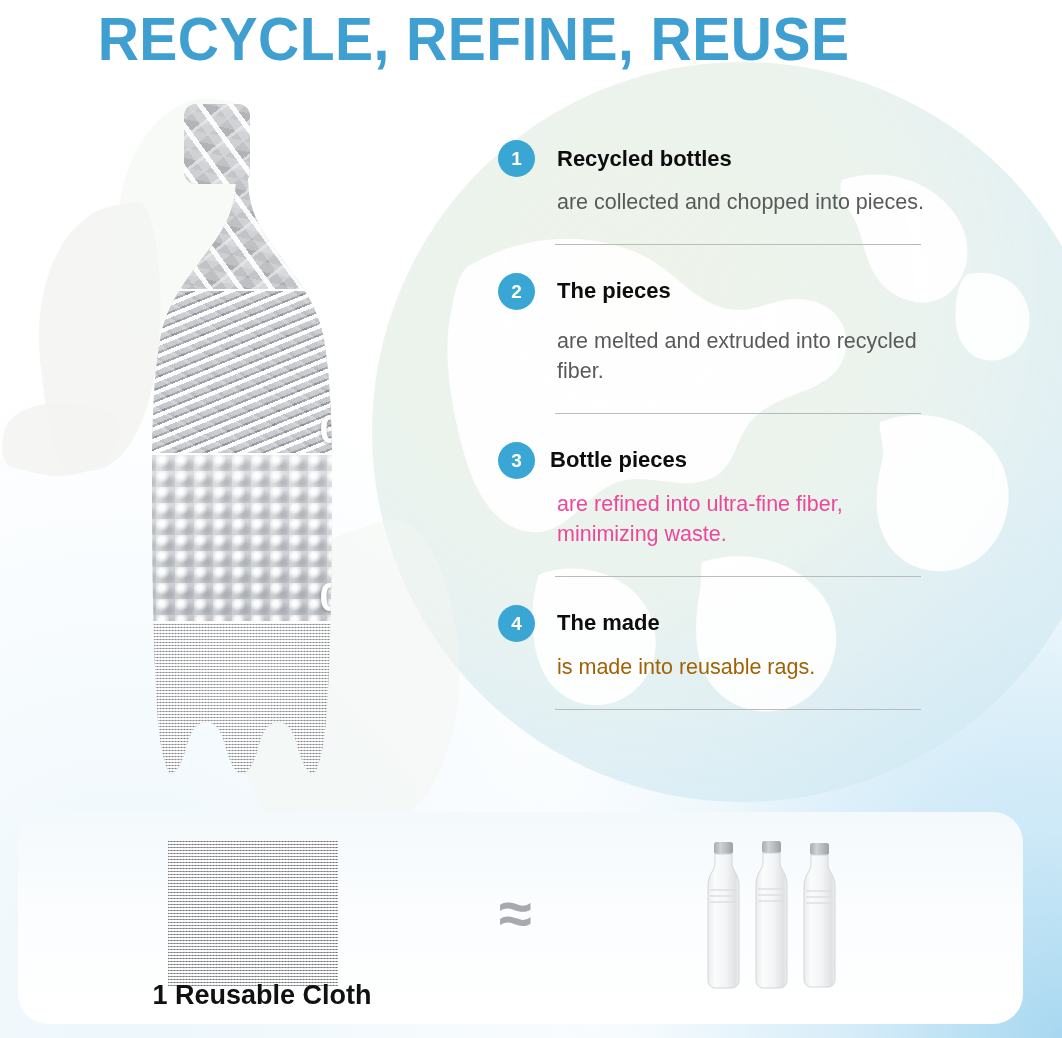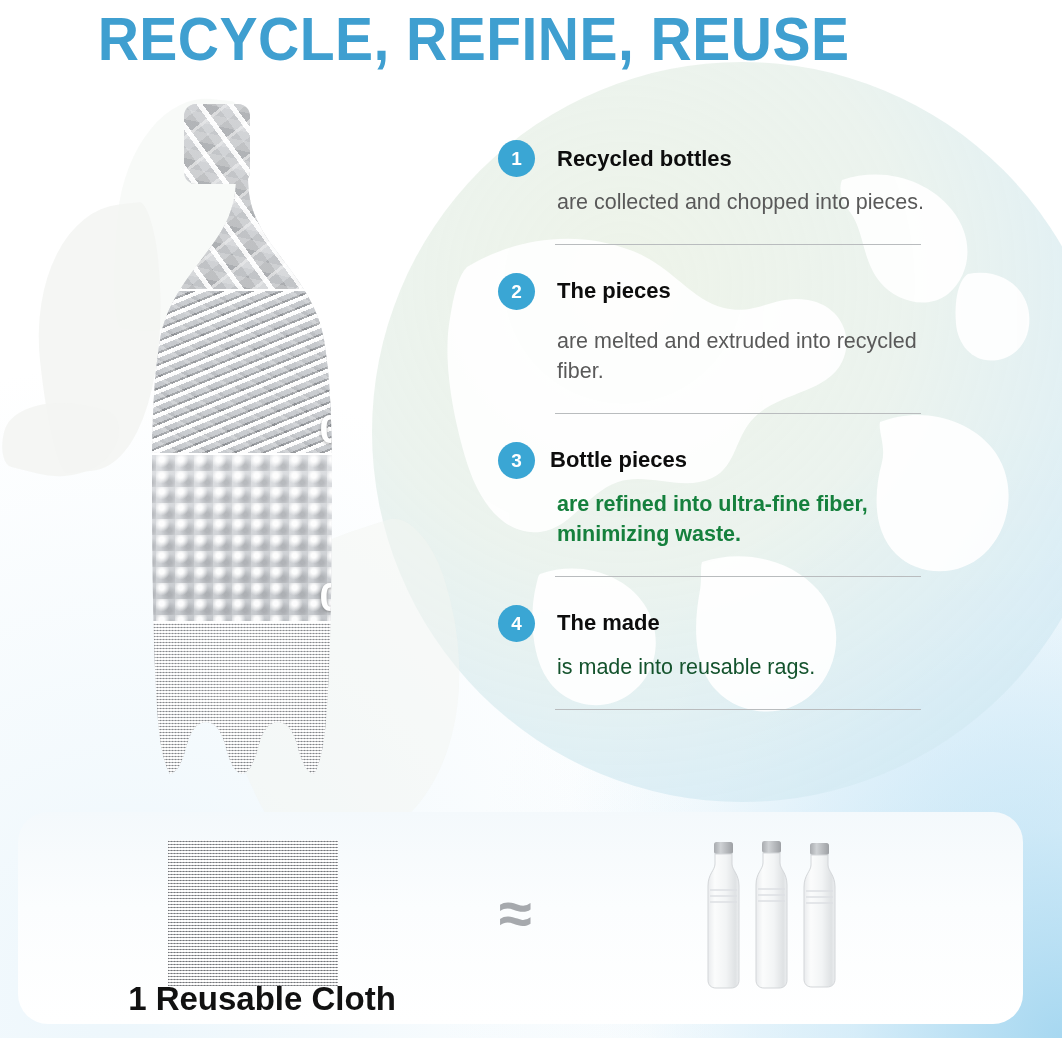--- a/index.html
+++ b/index.html
@@ -124,21 +124,21 @@
       repeating-linear-gradient(90deg, rgba(88,91,96,.55) 0 1px, rgba(255,255,255,.9) 1px 3px),
       linear-gradient(#e3e5e8,#d2d5d9);
   }
   .approx{
     position:absolute;left:455px;top:62px;width:85px;height:80px;
     display:flex;align-items:center;justify-content:center;
     color:#a6a9ad;font-size:60px;font-weight:bold;line-height:1;
   }
   .bottles{position:absolute;left:682px;top:20px;width:150px;height:160px;}
   .card-label{
-    position:absolute;font-size:33px;font-weight:bold;color:#111;white-space:nowrap;
+    position:absolute;font-size:27px;font-weight:bold;color:#111;white-space:nowrap;
   }
   .lbl-left{left:100px;top:168px;width:288px;text-align:center;}
   .lbl-right{left:612px;top:168px;width:290px;text-align:center;}
 </style>
 </head>
 <body>
 
 <div id="bg">
   <div class="bg-gradient"></div>
 
@@ -226,31 +226,31 @@
     <div class="step-body" style="color: rgb(89, 89, 89); margin-top: 16px;">are melted and extruded into recycled fiber.</div>
     <div class="divider" style="background: rgb(185, 188, 190);"></div>
   </div>
   <div class="gap"></div>
 
   <div class="step s3">
     <div class="step-head">
       <div class="badge" style="background: rgb(58, 166, 212);">3</div>
       <div class="step-title" style="color: rgb(13, 13, 13); margin-left: 15px;">Bottle pieces</div>
     </div>
-    <div class="step-body" style="color: #15803d; font-weight: bold;">are refined into ultra-fine fiber, minimizing waste.</div>
+    <div class="step-body" style="color: #ec4899;">are refined into ultra-fine fiber, minimizing waste.</div>
     <div class="divider" style="background: rgb(185, 188, 190);"></div>
   </div>
   <div class="gap"></div>
 
   <div class="step s4">
     <div class="step-head">
       <div class="badge" style="background: rgb(58, 166, 212);">4</div>
       <div class="step-title" style="color: rgb(13, 13, 13);">The made</div>
     </div>
-    <div class="step-body" style="color: #14532d;">is made into reusable rags.</div>
+    <div class="step-body" style="color: #a16207;">is made into reusable rags.</div>
     <div class="divider" style="background: rgb(185, 188, 190);"></div>
   </div>
 
 </div>
 
 <div id="card">
 
   <div class="cloth-swatch"></div>
 
   <div class="approx">≈</div>

